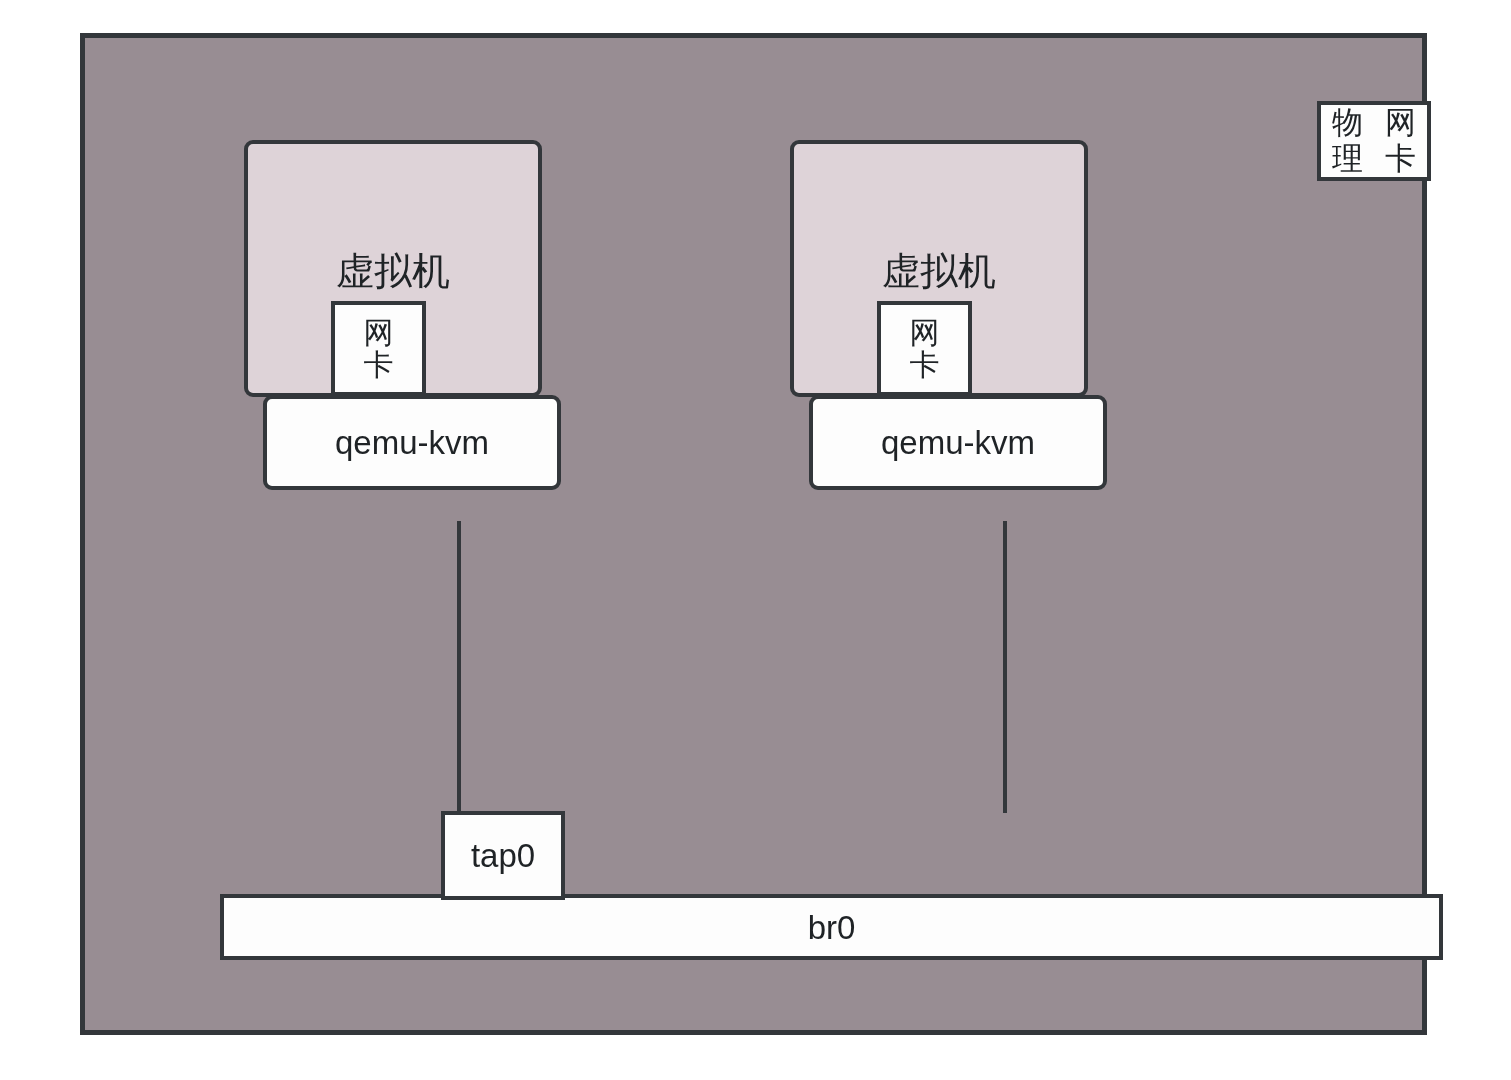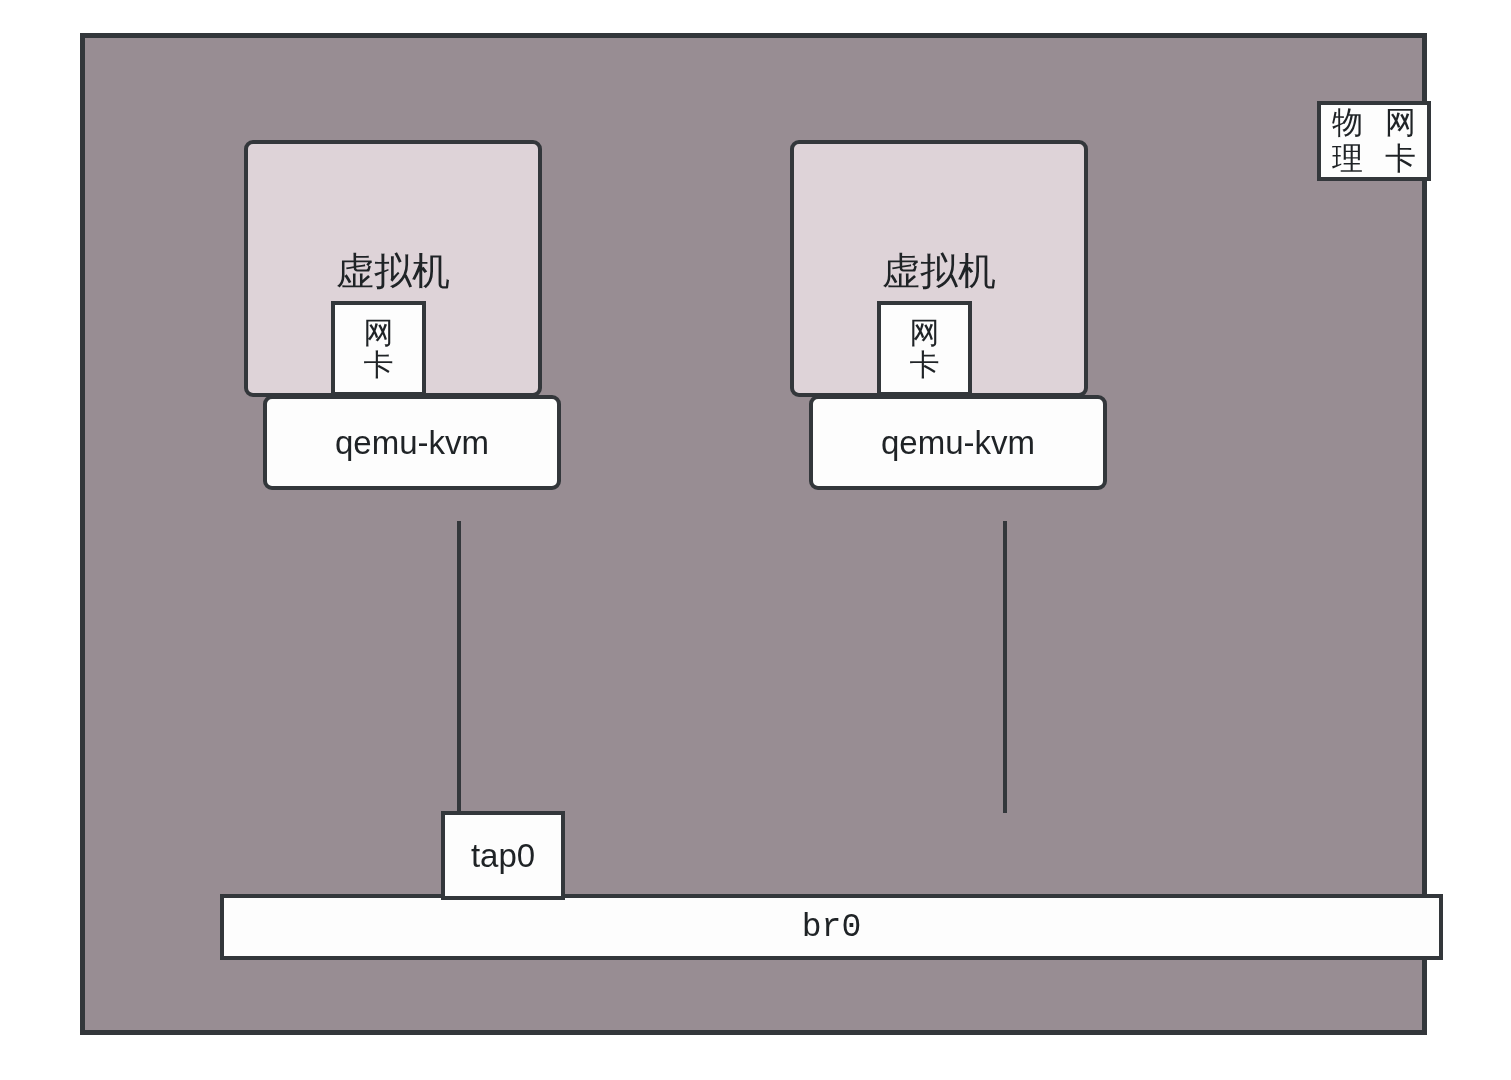--- a/index.html
+++ b/index.html
@@ -186,21 +186,20 @@
     top: 856px;
     width: 1223px;
     height: 66px;
     background: #fdfdfd;
     border: 4px solid #33373b;
     box-sizing: border-box;
     display: flex;
     align-items: center;
     justify-content: center;
     z-index: 2;
-    font-family: Liberation Mono, monospace;
   }
   .bridge-bar span {
     font-size: 33px;
     color: #1f2326;
     line-height: 1;
   }
 </style>
 </head>
 <body>
 

